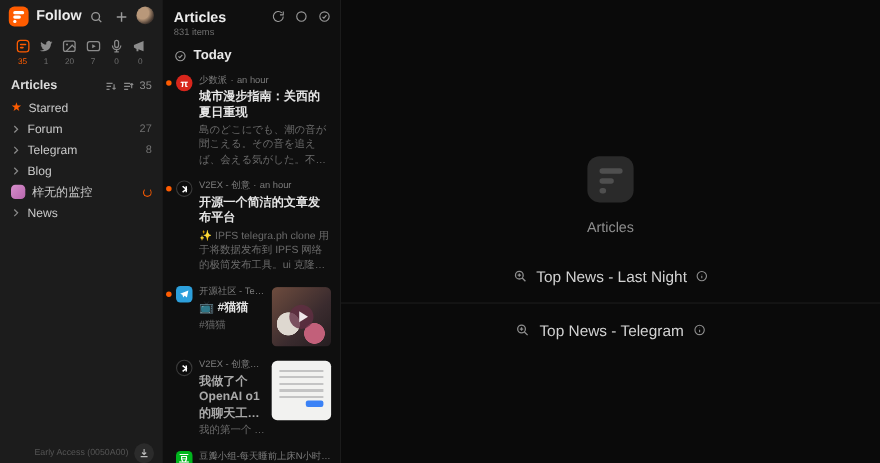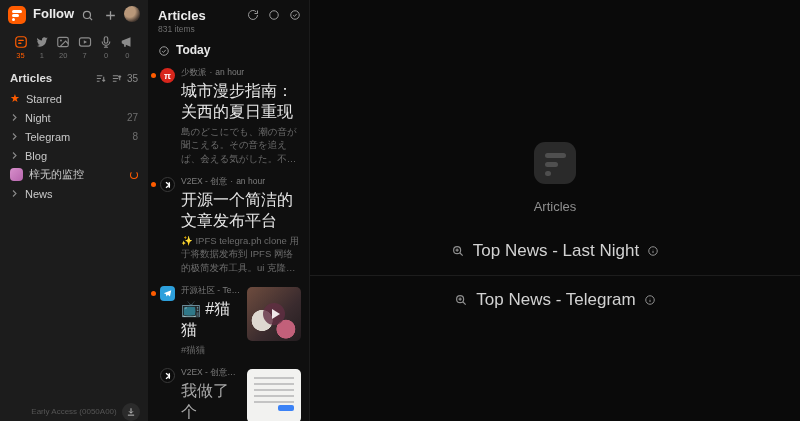--- a/index.html
+++ b/index.html
@@ -74,21 +74,21 @@
   .favicon.sspai { background:#d8261c; border-radius:50%; }
   .favicon.v2ex { background:#0c0c0c; border:1px solid #3a3a3a; border-radius:50%; }
   .favicon.v2ex svg { width:8px; height:8px; color:#fff; }
   .favicon.tg { background:#2da0dc; border-radius:4px; }
   .favicon.tg svg { width:9px; height:9px; color:#fff; }
   .favicon.douban { background:#00b51d; border-radius:4px; font-size:9px; }
   .e-body { flex:1; min-width:0; }
   .meta { color:#7d7d7d; font-size:8.5px; white-space:nowrap; overflow:hidden;
     text-overflow:ellipsis; margin-bottom:2px; }
   .meta .sep { margin:0 3px; }
-  .etitle { color:#e6e6e6; font-size:16px; font-weight:400; line-height:1.3;
+  .etitle { color:#e6e6e6; font-size:11px; font-weight:700; line-height:1.3;
     display:-webkit-box; -webkit-box-orient:vertical; -webkit-line-clamp:2; overflow:hidden; }
   .entry.read .etitle { color:#a9a9a9; }
   .etitle.t3 { -webkit-line-clamp:3; }
   .edesc { color:#6b6b6b; font-size:9.5px; line-height:1.42; margin-top:2px;
     display:-webkit-box; -webkit-box-orient:vertical; -webkit-line-clamp:3; overflow:hidden; }
   .edesc.d1 { -webkit-line-clamp:1; }
   .thumb { width:54px; height:54px; border-radius:5px; flex-shrink:0; margin-top:2px; position:relative; overflow:hidden; }
   .thumb.video { background:
     radial-gradient(circle at 72% 78%, #c2607a 0 16%, transparent 17%),
     radial-gradient(circle at 28% 62%, #ded8d0 0 20%, transparent 21%),
@@ -108,21 +108,21 @@
   .center-stack { position:absolute; top:142px; left:0; right:0; display:flex;
     flex-direction:column; align-items:center; }
   .ph-logo { width:42px; height:42px; border-radius:11px; background:#2a2a2a; position:relative; }
   .ph-logo i { position:absolute; background:#4f4f4f; border-radius:3px; display:block; }
   .ph-logo .b1 { left:11px; top:11px; width:21px; height:5px; }
   .ph-logo .b2 { left:11px; top:20px; width:13px; height:5px; }
   .ph-logo .b3 { left:11px; top:29px; width:6px; height:5px; }
   .ph-label { color:#8f8f8f; font-size:13px; margin-top:15px; }
   .daily { width:100%; margin-top:22px; }
   .daily-row { height:30px; display:flex; align-items:center; justify-content:center;
-    gap:8px; color:#d2d2d2; font-size:17px; cursor:default; }
+    gap:8px; color:#d2d2d2; font-size:14px; cursor:default; }
   .daily-row svg { color:#8f8f8f; }
   .daily-row .ai { width:14px; height:14px; }
   .daily-row .inf { width:12px; height:12px; }
   .h-div { height:1px; background:#1d1d1d; width:100%; margin:9px 0; }
 </style>
 </head>
 <body>
 
 <div class="app">
 
@@ -207,21 +207,21 @@
     </div>
 
     <div class="sb-item">
       <span class="star">★</span>
       <span class="lbl">Starred</span>
     </div>
     <div class="sb-item">
       <svg class="chev" viewBox="0 0 24 24" fill="none" stroke="currentColor" stroke-width="3">
           <path d="M8 4l8 8-8 8"></path>
         </svg>
-      <span class="lbl">Night</span>
+      <span class="lbl">Forum</span>
       <span class="cnt">27</span>
     </div>
     <div class="sb-item">
       <svg class="chev" viewBox="0 0 24 24" fill="none" stroke="currentColor" stroke-width="3">
           <path d="M8 4l8 8-8 8"></path>
         </svg>
       <span class="lbl">Telegram</span>
       <span class="cnt">8</span>
     </div>
     <div class="sb-item">

